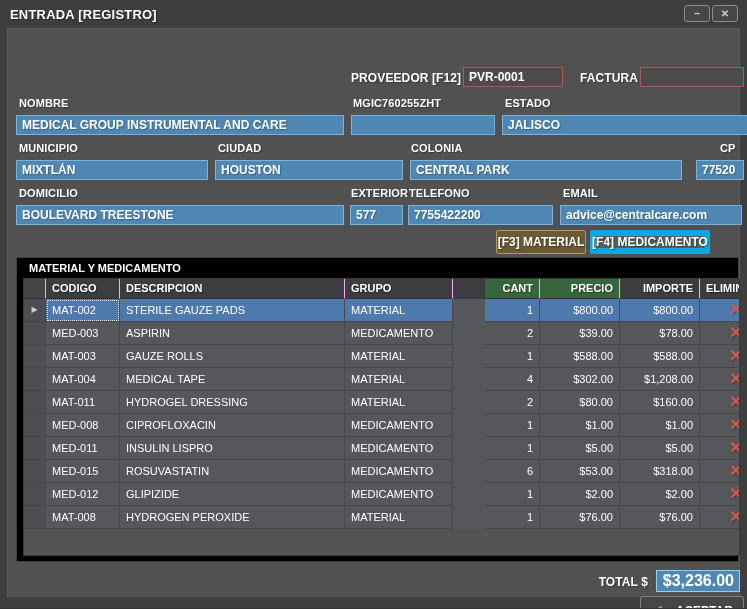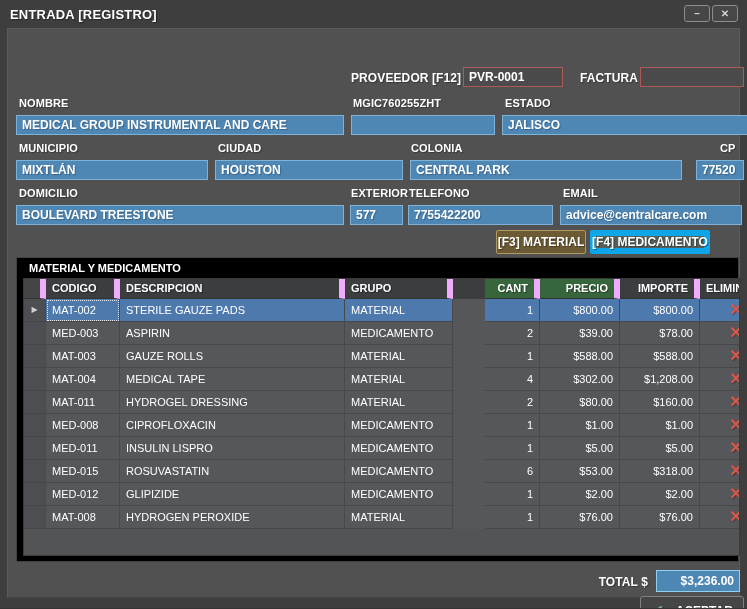--- a/index.html
+++ b/index.html
@@ -70,21 +70,21 @@
   }
 
   
   .grid {
     position: absolute; left: 6px; top: 20px; width: 717px; height: 278px;
     background: #525456; border: 1px solid #3a3a3a; overflow: hidden;
   }
   .grid-header { display: flex; height: 20px; background: #3b3d3f; }
   .grid-header .cell {
     color: #fff; font-size: 11px; font-weight: bold; line-height: 19px;
-    border-right: 6px solid #f0abfc; border-bottom: 1px solid #333;
+    border-right: 1px solid #f0abfc; border-bottom: 1px solid #333;
     text-shadow: 1px 1px 1px rgba(0,0,0,.4);
   }
   .grid-header .cell.green { background: #38663c; }
   .grid-header .corner { background: #434547; }
 
   .cell { flex: 0 0 auto; padding: 0 6px; overflow: hidden; white-space: nowrap; }
   .c-rowhdr { width: 22px; padding: 0; }
   .c-codigo { width: 74px; }
   .c-desc   { width: 225px; }
   .c-grupo  { width: 108px; }
@@ -106,21 +106,21 @@
   .grid-row.selected .cell:not(.c-rowhdr) { background: #4d79ad; }
   .focus-cell { outline: 1px dotted #e9e9e9; outline-offset: -2px; }
   .arrow { color: #cfcfcf; font-size: 8px; line-height: 1; }
   .cell.del { display: flex; align-items: center; justify-content: center; cursor: pointer; }
   .x { color: #d3594c; font-size: 16px; font-weight: bold; line-height: 1; text-shadow: 1px 1px 1px rgba(0,0,0,.3); }
 
   
   .total-field {
     position: absolute; left: 648px; top: 541px; width: 84px; height: 22px;
     border: 1px solid #8fd2f0; background: #4e86b4; color: #fff;
-    font-family: "Liberation Sans", sans-serif; font-size: 12px; font-weight: bold;
+    font-family: "Liberation Sans", sans-serif; font-size: 16px; font-weight: bold;
     text-align: right; padding: 0 5px; outline: none;
   }
   .btn.aceptar {
     left: 632px; top: 567px; width: 104px; height: 29px;
     background: #464646; border: 1px solid #828282; border-radius: 3px;
     gap: 12px; font-size: 12px;
   }
   .check { color: #7fb093; font-size: 15px; font-weight: bold; line-height: 1; }
 </style>
 </head>

